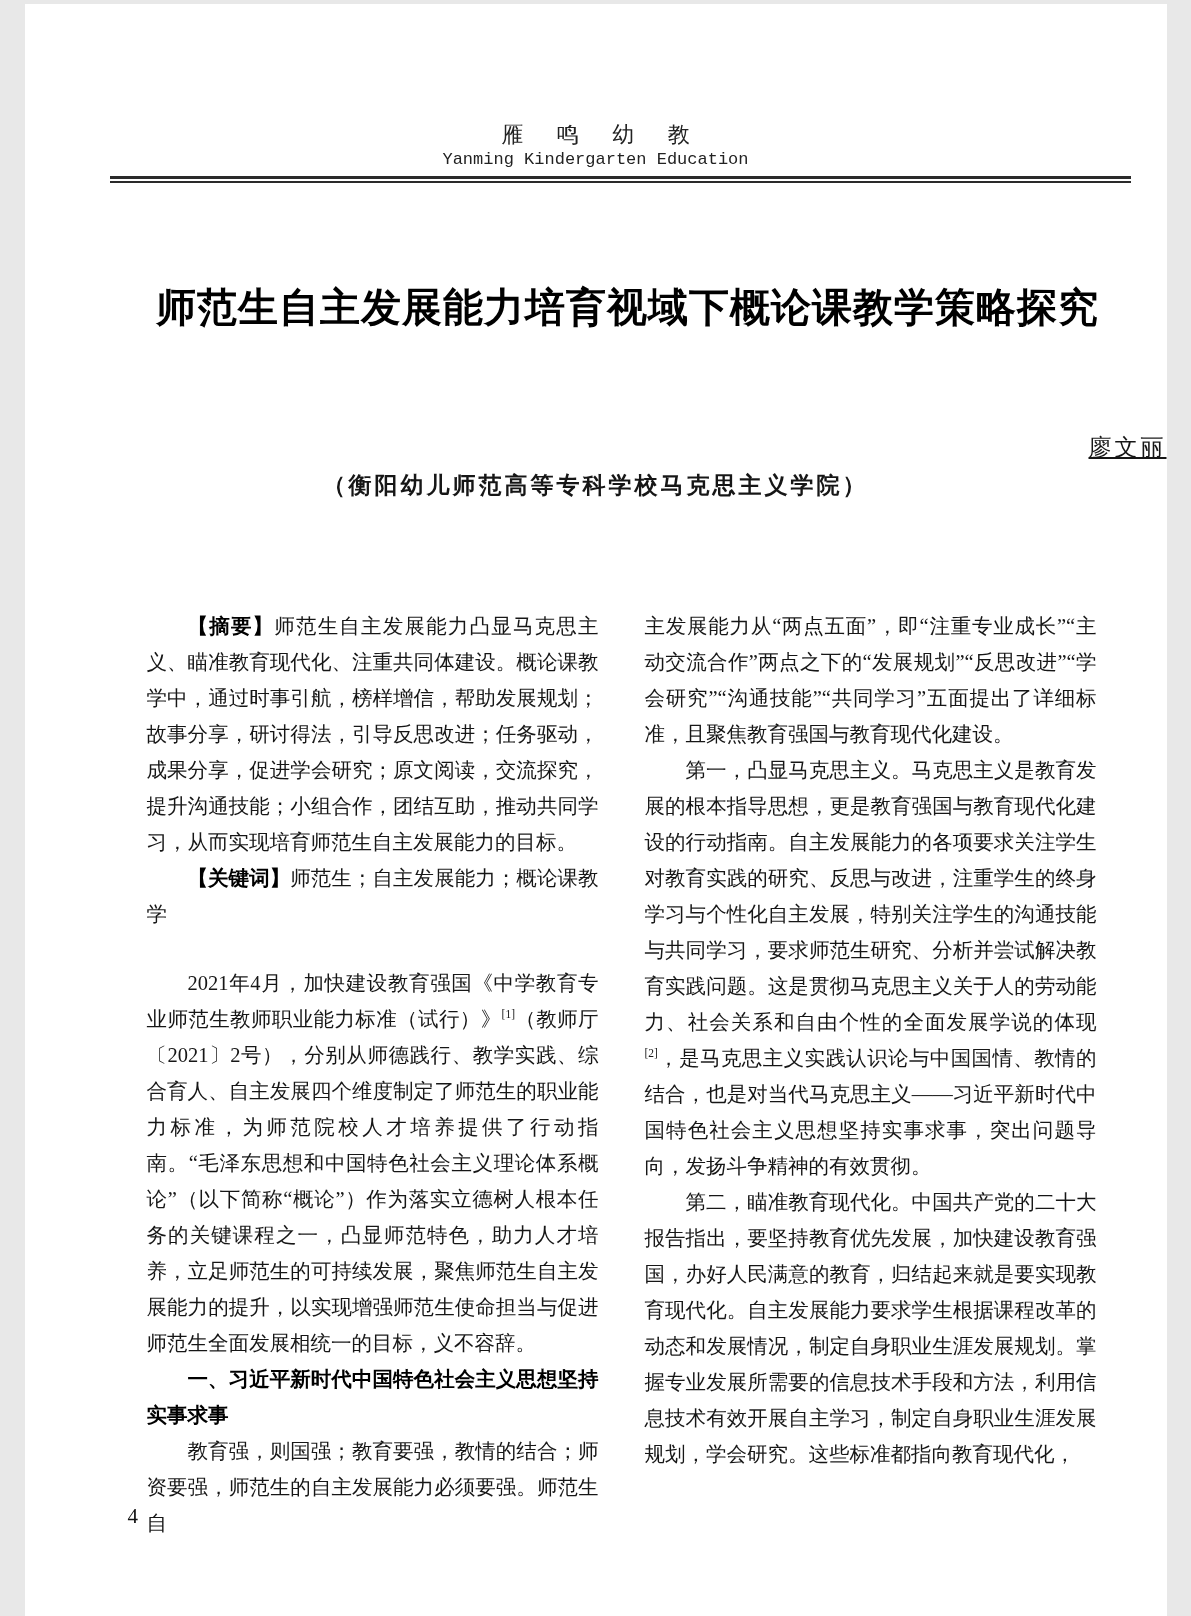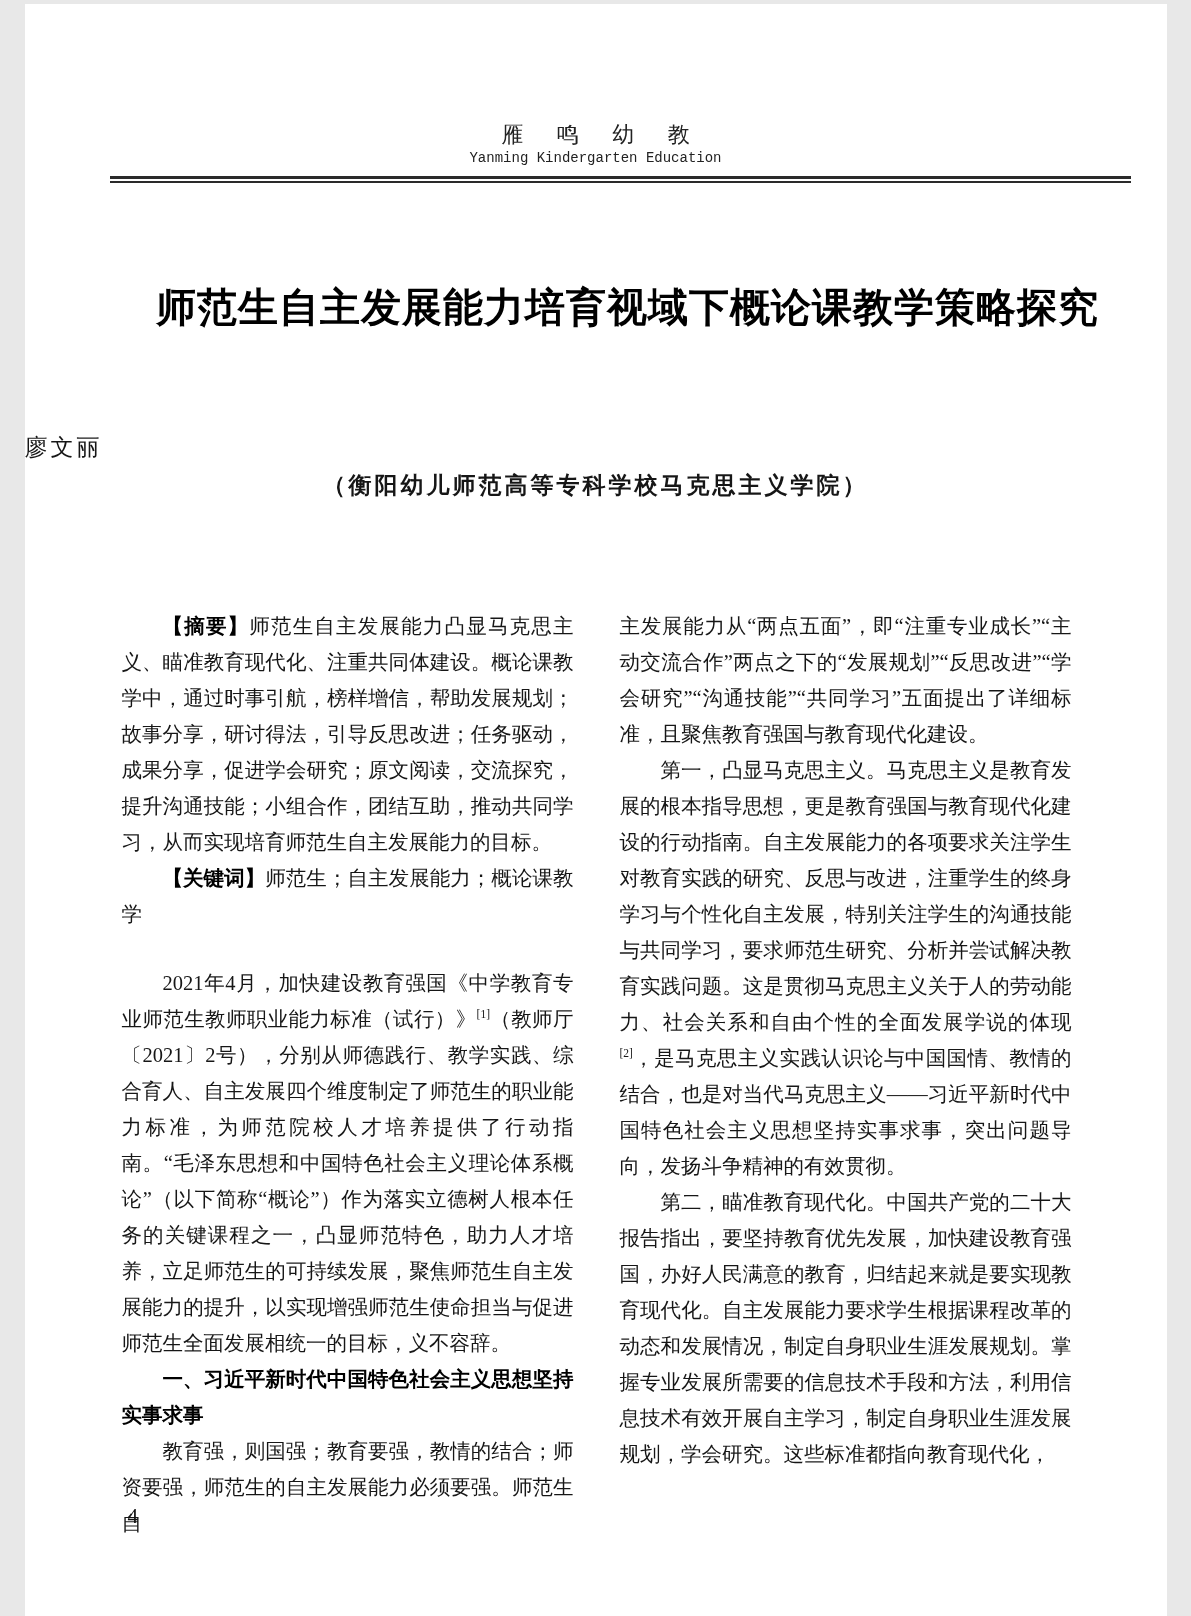--- a/index.html
+++ b/index.html
@@ -20,21 +20,21 @@
     font-size: 22px;
     letter-spacing: 14px;
     text-indent: 14px; 
     color: #222;
   }
   .journal-en {
     position: absolute;
     top: 146px; left: 0; width: 100%;
     text-align: center;
     font-family: "Liberation Mono", "DejaVu Sans Mono", monospace;
-    font-size: 14px;
+    font-size: 17px;
     color: #222;
   }
   .double-rule {
     position: absolute;
     top: 172px; left: 85px; width: 1021px;
     height: 2px;
     border-top: 3px solid #2a2a2a;
     border-bottom: 2px solid #2a2a2a;
   }
   .article-title {
@@ -44,35 +44,36 @@
     text-align: center;
     font-size: 40px;
     font-weight: bold;
     letter-spacing: 1px;
     color: #000;
     padding-left: 32px;
   }
   .article-author {
     position: absolute;
     top: 428px; left: 0; width: 100%;
-    text-align: left;
+    text-align: right;
     font-size: 23px;
     letter-spacing: 3px;
+    text-decoration: underline;
   }
   .article-affiliation {
     position: absolute;
     top: 466px; left: 0; width: 100%;
     text-align: center;
     font-size: 23px;
     letter-spacing: 3px;
     font-weight: bold;
   }
   .columns {
     position: absolute;
-    top: 604px; left: 97px;
+    top: 604px; left: 122px;
     display: flex;
     gap: 46px;
   }
   .col { width: 452px; }
   .para {
     margin: 0;
     font-size: 20.5px;
     line-height: 36px;
     text-align: justify;
     text-indent: 2em;

